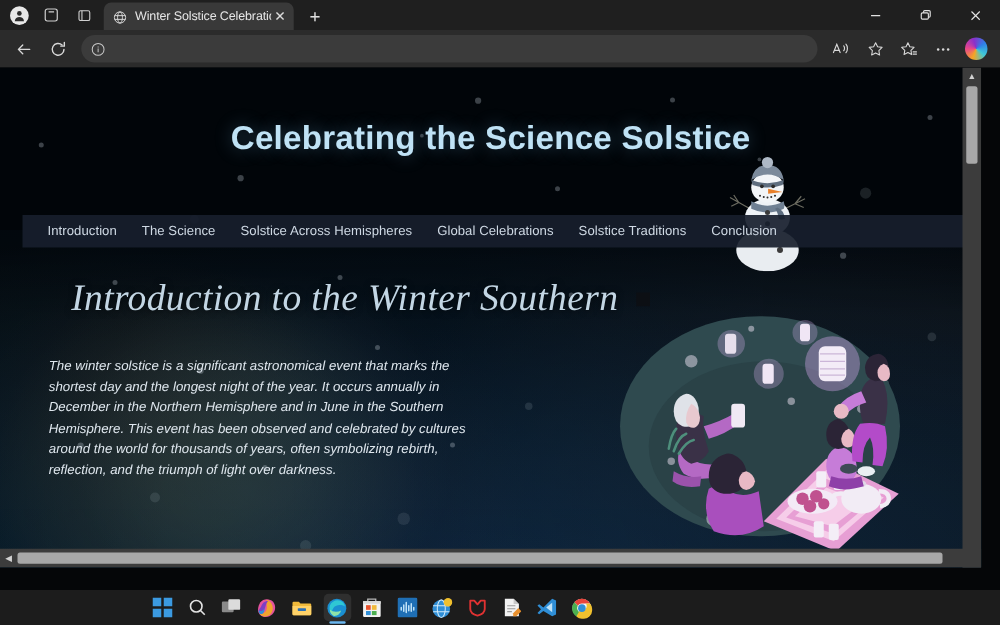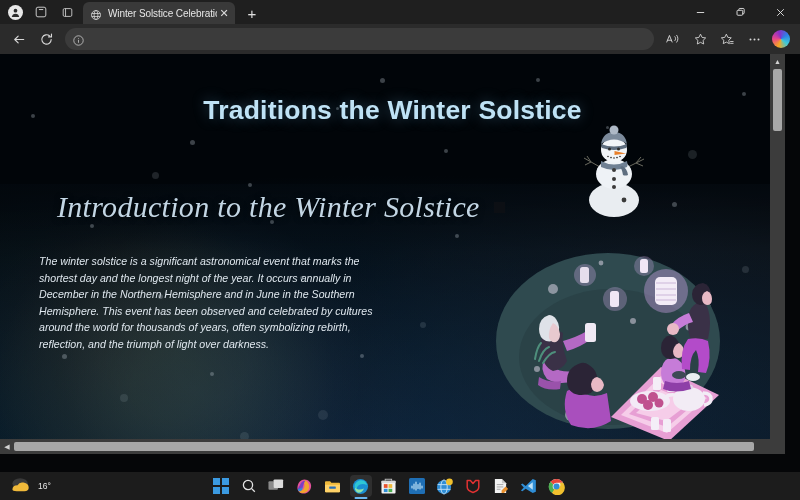--- a/index.html
+++ b/index.html
@@ -361,27 +361,35 @@
           <path d="M23 49 q13 7 26 0 q1 4 0 6 q-13 6 -26 0z" fill="#6f8093"></path>
           <path d="M44 54 q5 2 6 9 q-3 1 -5 0 q-1 -6 -3 -8z" fill="#5e6e80"></path>
           <circle cx="36" cy="58" r="2" fill="#3a3a3a"></circle>
           <circle cx="36" cy="67" r="2" fill="#3a3a3a"></circle>
           <circle cx="36" cy="75" r="2" fill="#3a3a3a"></circle>
           <circle cx="46" cy="88" r="2.4" fill="#3a3a3a"></circle>
         </svg>
       </div>
 
       <div class="site-header">
-        <h1 class="site-title">Traditions the Winter Solstice</h1>
-      </div>
-
+        <h1 class="site-title">Celebrating the Science Solstice</h1>
+      </div>
+
+      <nav class="navbar">
+        <a class="nav-item">Introduction</a>
+        <a class="nav-item">The Science</a>
+        <a class="nav-item">Solstice Across Hemispheres</a>
+        <a class="nav-item">Global Celebrations</a>
+        <a class="nav-item">Solstice Traditions</a>
+        <a class="nav-item">Conclusion</a>
+      </nav>
 
       <div class="content">
         <h2 class="section-heading">
-          <span>Introduction to the Winter Solstice</span>
+          <span>Introduction to the Winter Southern</span>
           <span class="caret-block"></span>
         </h2>
         <p class="body-text">The winter solstice is a significant astronomical event that marks the shortest day and the longest night of the year. It occurs annually in December in the Northern Hemisphere and in June in the Southern Hemisphere. This event has been observed and celebrated by cultures around the world for thousands of years, often symbolizing rebirth, reflection, and the triumph of light over darkness.</p>
       </div>
 
       <div class="illus">
         <svg width="230" height="190" viewBox="0 0 230 190">
           <ellipse cx="115" cy="92" rx="112" ry="88" fill="#2f4a4f"></ellipse>
           <ellipse cx="118" cy="108" rx="92" ry="68" fill="#2a4247"></ellipse>
           <g fill="#f0e6f5">
@@ -496,27 +504,20 @@
         <div class="hthumb"></div>
         <div class="arr" style="right:0;">▶</div>
       </div>
       <div class="corner"></div>
     </div>
   </div>
 </div>
 
 <div class="taskbar">
 
-  <div class="weather">
-    <svg width="24" height="20" viewBox="0 0 28 22">
-      <ellipse cx="13" cy="8" rx="9" ry="6" fill="#3a3a3a"></ellipse>
-      <path d="M4 15 q0 -5 6 -5 q2 -4 7 -3 q6 1 6 6 q0 4 -5 4 h-9 q-5 0 -5 -2z" fill="#f0b93a"></path>
-    </svg>
-    <span class="weather-temp">16°</span>
-  </div>
 
   <div class="tb-center">
     <div class="tb-icon">
       <svg width="16" height="16" viewBox="0 0 16 16">
           <rect x="0" y="0" width="7" height="7" fill="#3b9ae1"></rect>
           <rect x="9" y="0" width="7" height="7" fill="#3b9ae1"></rect>
           <rect x="0" y="9" width="7" height="7" fill="#3b9ae1"></rect>
           <rect x="9" y="9" width="7" height="7" fill="#3b9ae1"></rect>
         </svg>
     </div>

